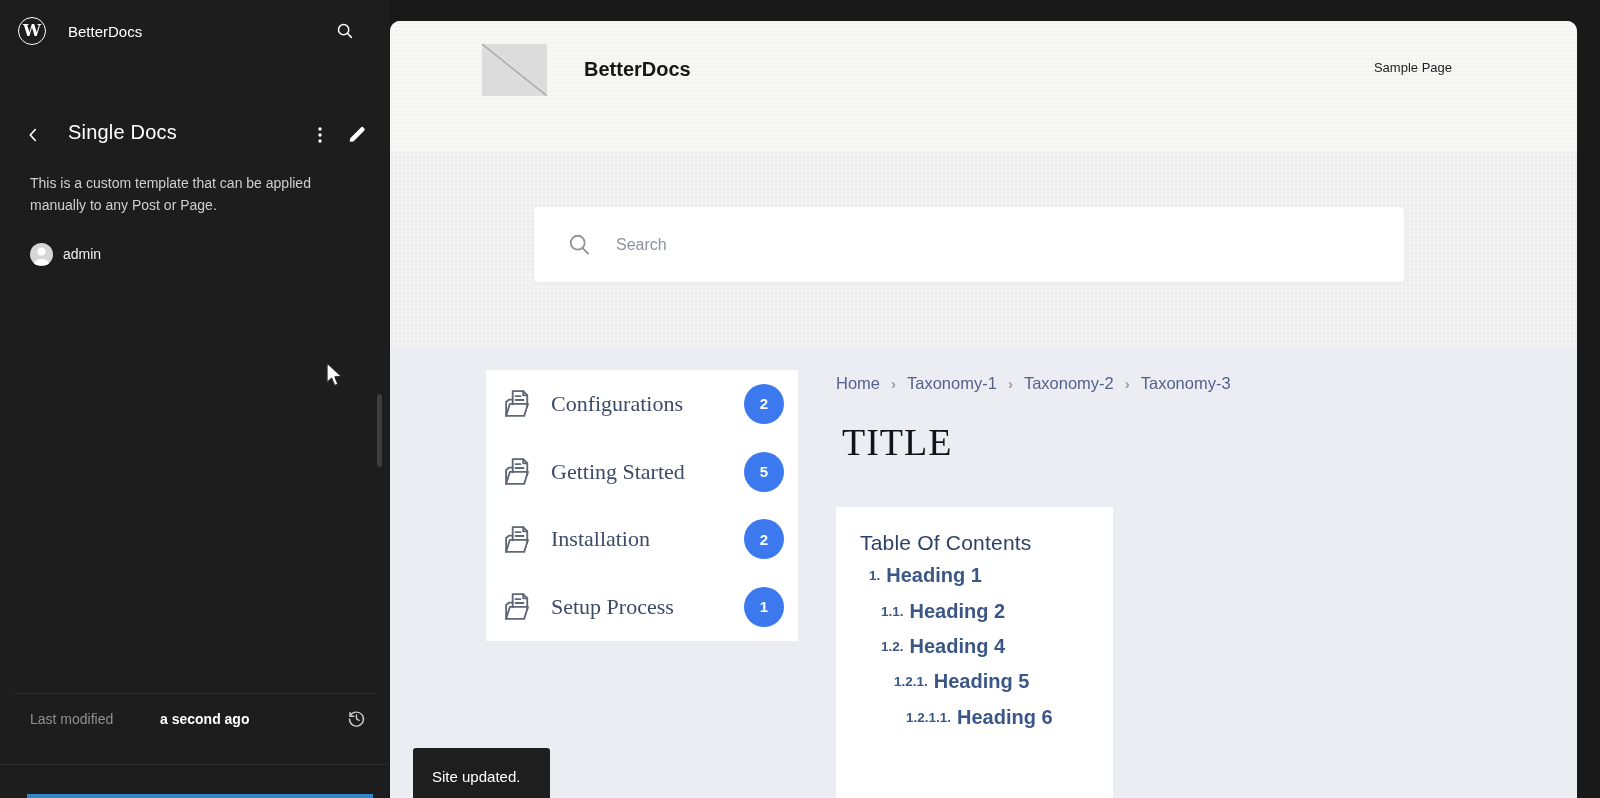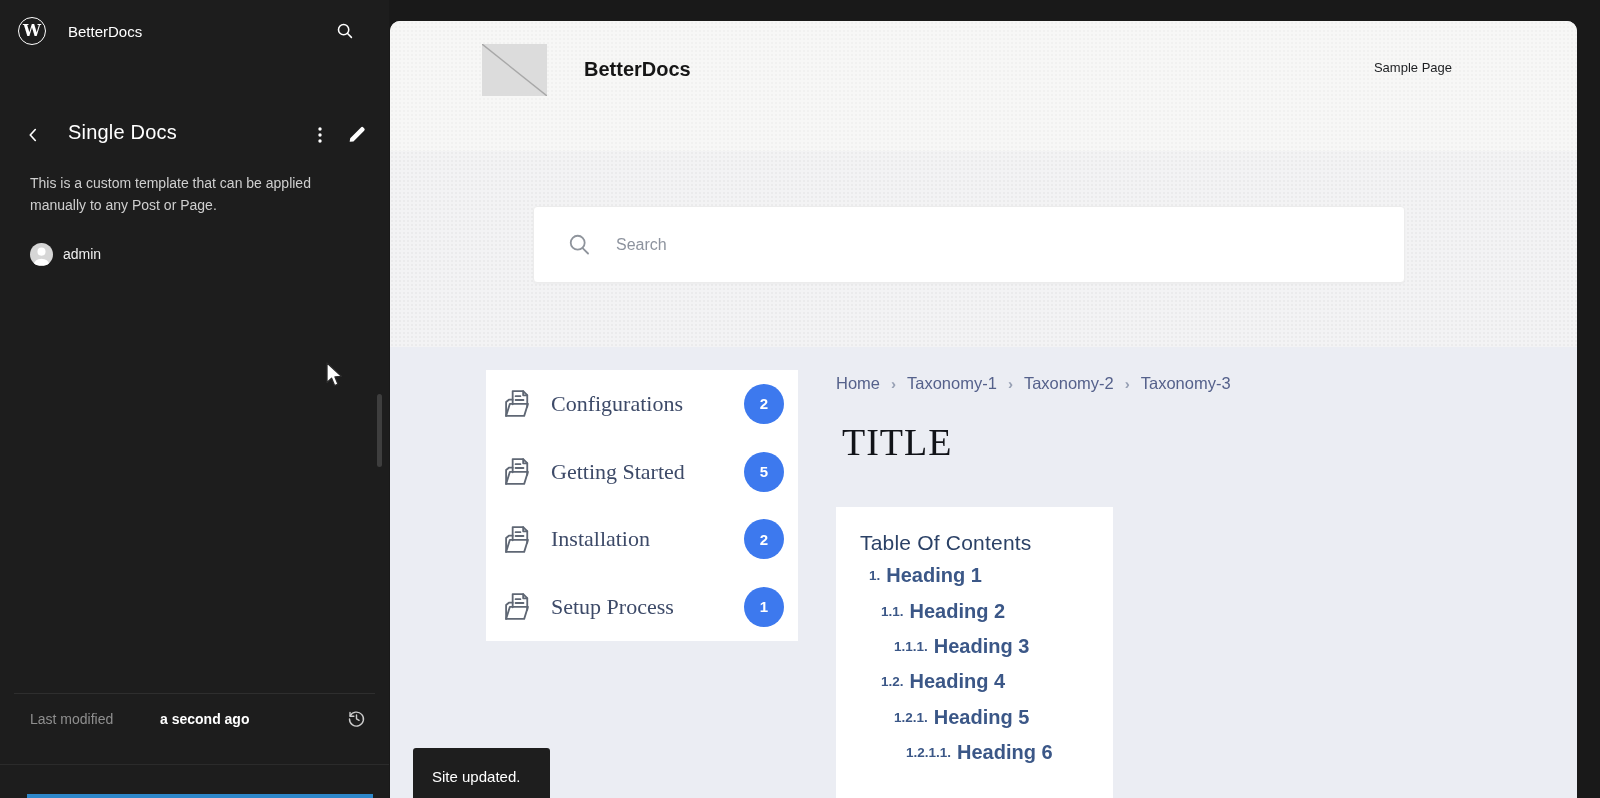--- a/index.html
+++ b/index.html
@@ -244,24 +244,20 @@
       <div class="toc-title">Table Of Contents</div>
       <div class="toc-list">
         <div class="toc-item lv1">
           <span class="toc-num">1.</span>
           <span class="toc-label">Heading 1</span>
         </div>
         <div class="toc-item lv2">
           <span class="toc-num">1.1.</span>
           <span class="toc-label">Heading 2</span>
         </div>
-        <div class="toc-item lv3">
-          <span class="toc-num">1.1.1.</span>
-          <span class="toc-label">Heading 3</span>
-        </div>
         <div class="toc-item lv2">
           <span class="toc-num">1.2.</span>
           <span class="toc-label">Heading 4</span>
         </div>
         <div class="toc-item lv3">
           <span class="toc-num">1.2.1.</span>
           <span class="toc-label">Heading 5</span>
         </div>
         <div class="toc-item lv4">
           <span class="toc-num">1.2.1.1.</span>

